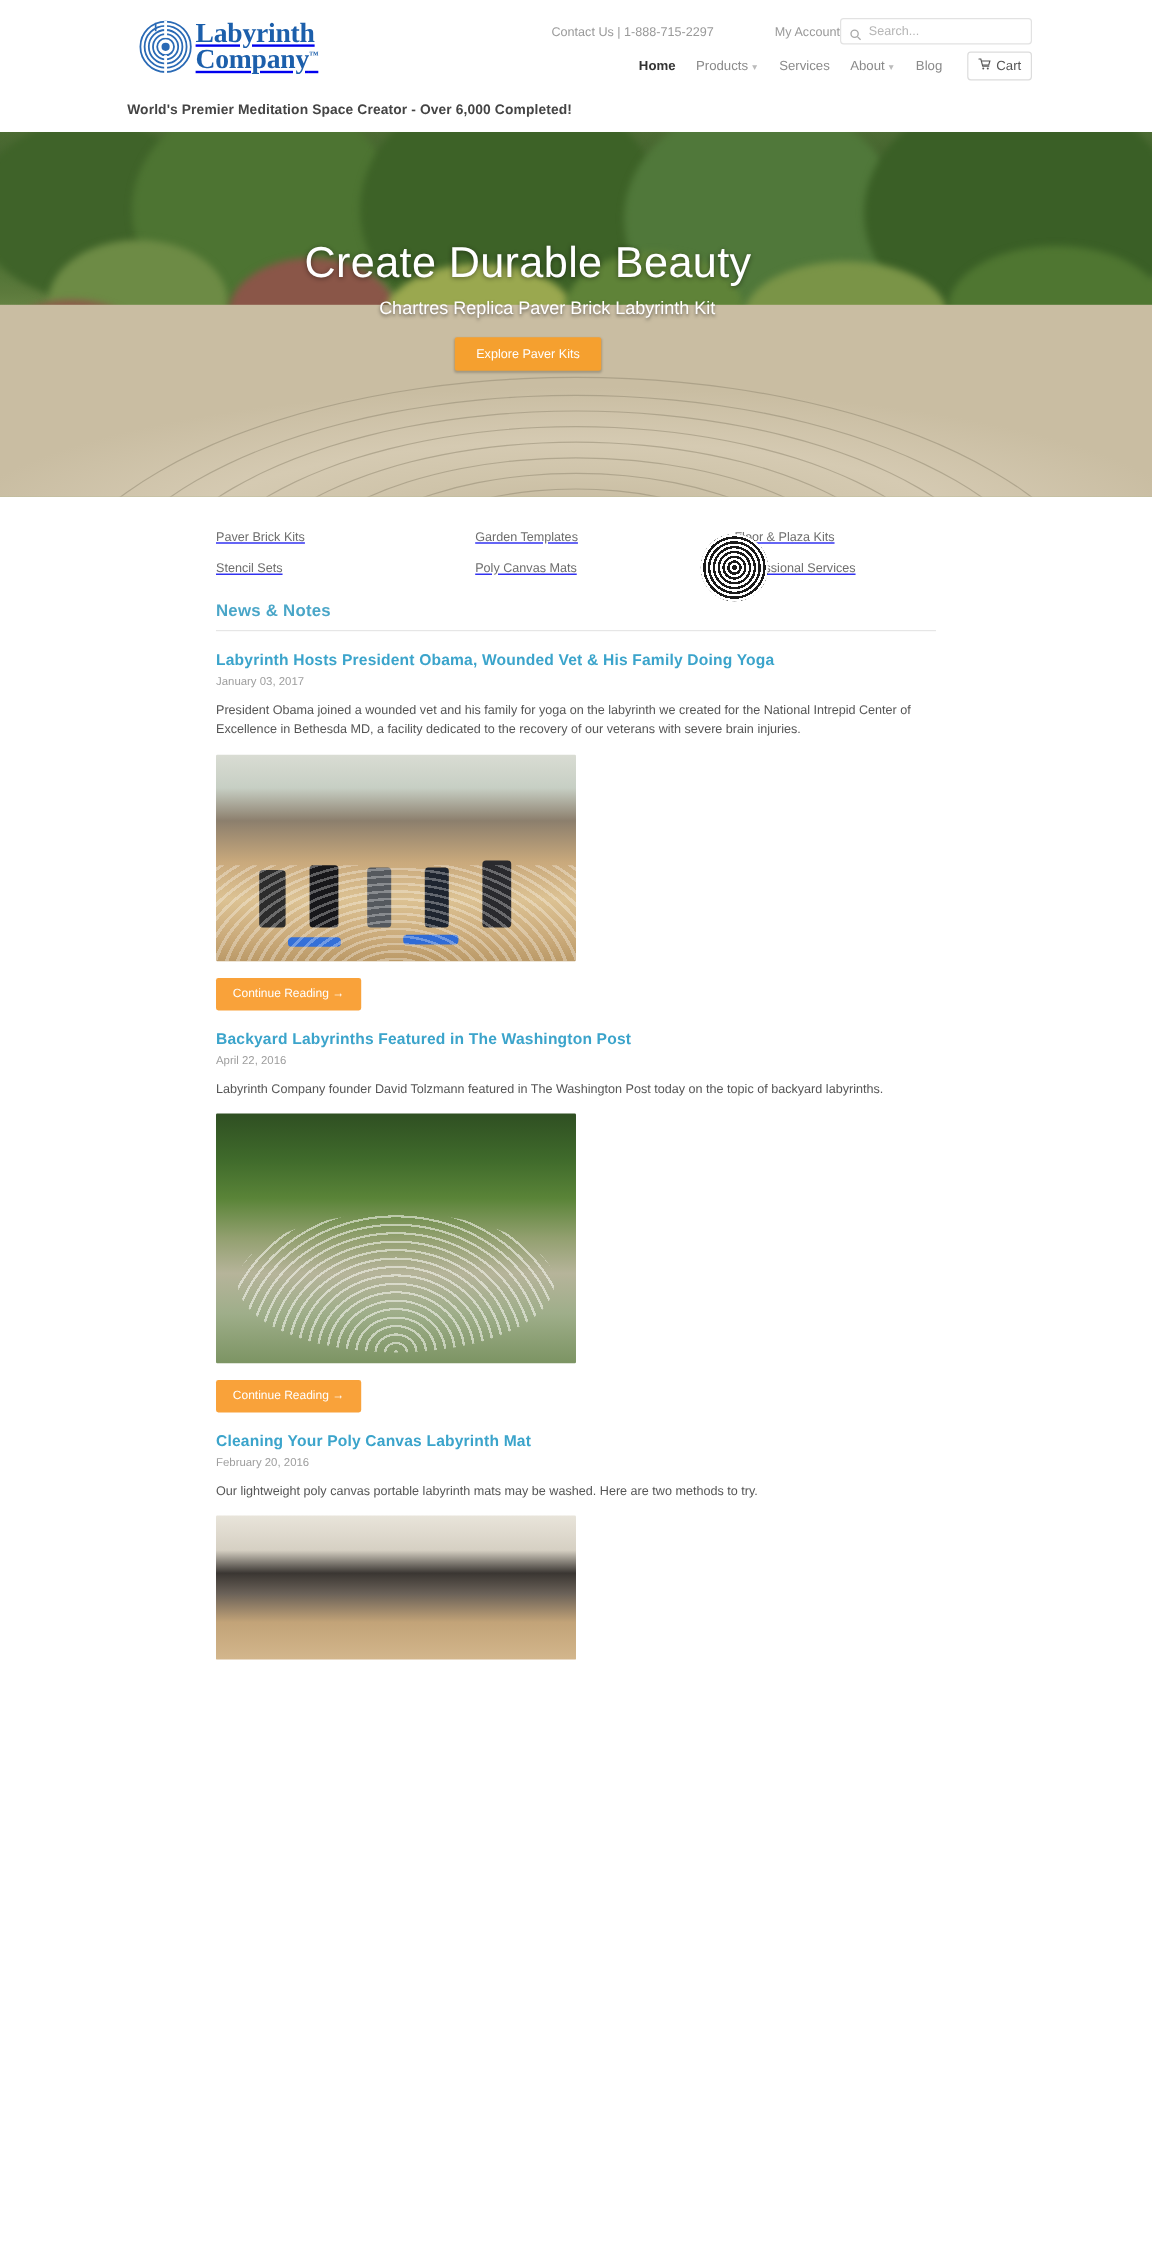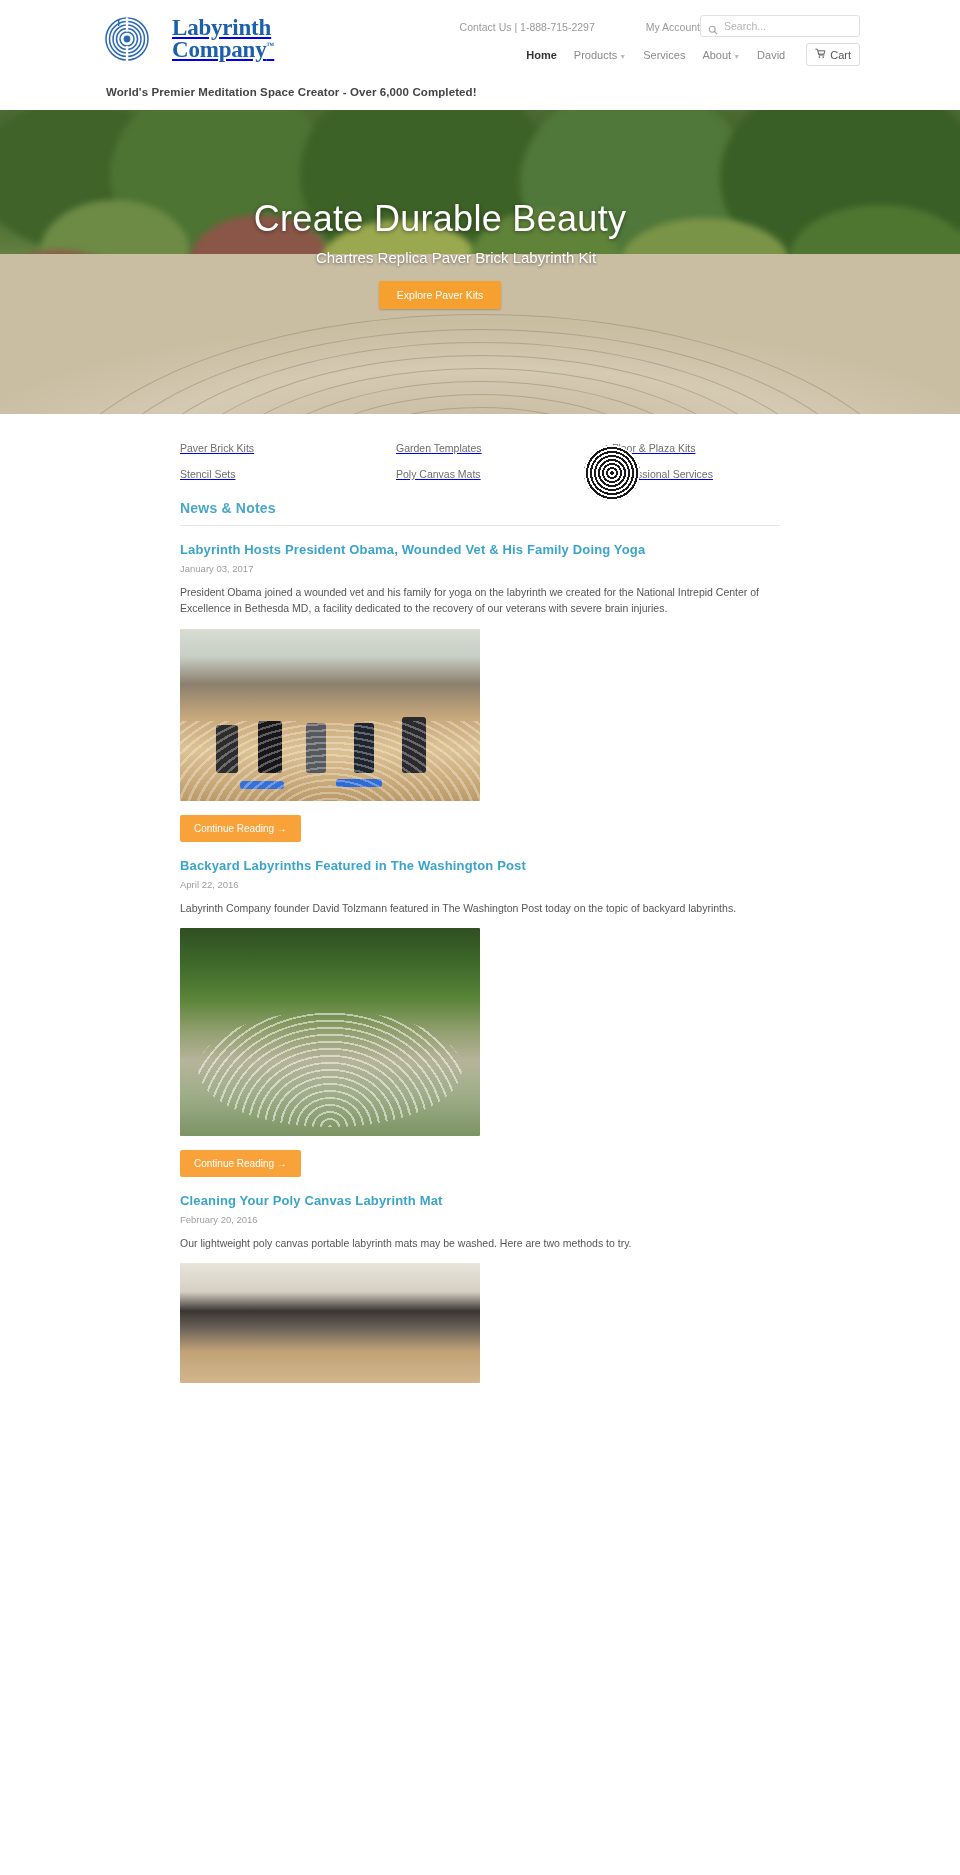--- a/index.html
+++ b/index.html
@@ -9,21 +9,21 @@
     background: #ffffff;
     color: #444;
     -webkit-font-smoothing: antialiased;
   }
   body { width: 960px; overflow-x: hidden; }
 
   
   .header { width: 960px; background: #fff; padding-top: 10px; }
   .header-row { width: 960px; position: relative; height: 62px; }
 
-  .logo { position: absolute; left: 104px; top: 6px; display: flex; align-items: center; gap: 22px; }
+  .logo { position: absolute; left: 115px; top: 6px; display: flex; align-items: center; gap: 2px; }
   .logo-mark { width: 46px; height: 46px; flex: none; }
   .logo-text { display: flex; flex-direction: column; line-height: 0.96; }
   .logo-text .l1, .logo-text .l2 {
     font-family: "Liberation Serif", serif;
     font-weight: bold;
     font-size: 23px;
     color: #1c5fab;
     letter-spacing: -0.2px;
   }
   .logo-tm { font-size: 8px; vertical-align: super; }
@@ -237,21 +237,21 @@
         </svg>
       </span>
       <input type="text" placeholder="Search..." style="">
     </div>
 
     <div class="mainnav">
       <a href="#" class="active">Home</a>
       <a href="#"><span>Products</span><span class="caret">▼</span></a>
       <a href="#">Services</a>
       <a href="#"><span>About</span><span class="caret">▼</span></a>
-      <a href="#">David</a>
+      <a href="#">Blog</a>
       <button class="cart-btn">
         <span>
           <svg viewBox="0 0 14 14" width="11" height="11">
             <path d="M1 1.5h2l2 7.5h6.5" fill="none" stroke="#555" stroke-width="1.2" stroke-linecap="round"></path>
             <path d="M3.6 3.6h9l-1.2 4.2h-6.6" fill="none" stroke="#555" stroke-width="1.2"></path>
             <circle cx="5.6" cy="11.6" r="1.05" fill="#555"></circle>
             <circle cx="10.4" cy="11.6" r="1.05" fill="#555"></circle>
           </svg>
         </span>
         <span>Cart</span>

